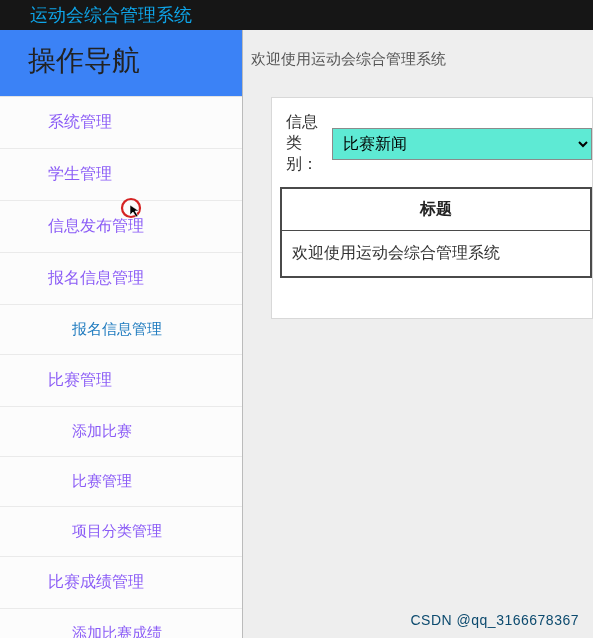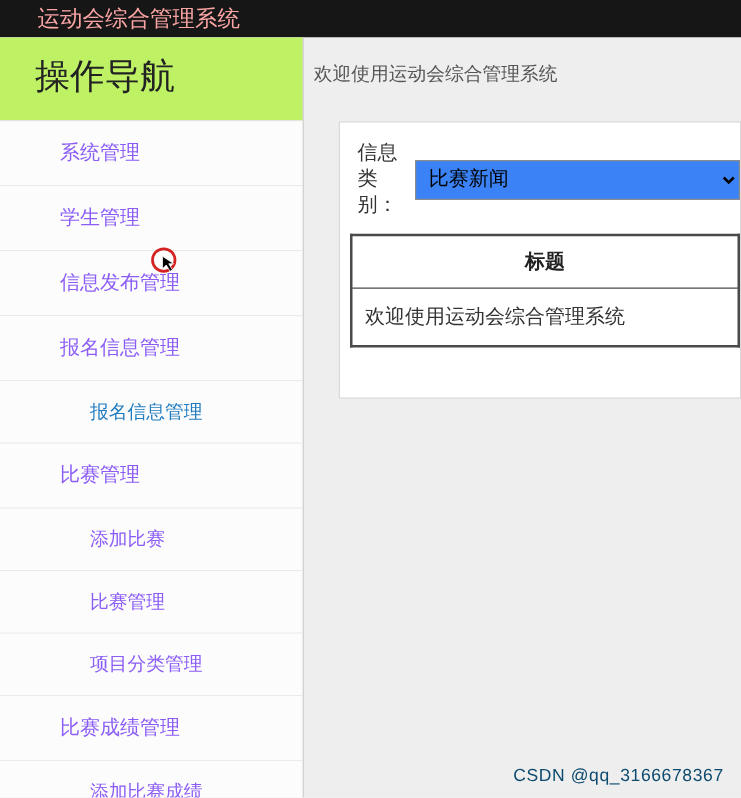--- a/index.html
+++ b/index.html
@@ -10,21 +10,21 @@
     body {
       font-family: "Microsoft YaHei", Arial, sans-serif;
       background: #f0f0f0;
       width: 593px;
       height: 638px;
       overflow: hidden;
       position: relative;
     }
     .header {
       background: #161616;
-      color: #fca5a5;
+      color: #0ea5e9;
       height: 30px;
       padding-left: 30px;
       display: flex;
       align-items: center;
       font-size: 18px;
       overflow: hidden;
     }
     .main-wrap {
       display: flex;
       height: calc(100% - 30px);
@@ -33,21 +33,21 @@
       width: 243px;
       background: #fcfcfc;
       border-right: 1px solid #bbb;
       height: 100%;
     }
     .sidebar-title {
       padding: 12px 0 16px 28px;
       font-size: 28px;
       color: #222;
       border-bottom: 1px solid #e3e3e3;
-      background: #bef264;
+      background: #3b82f6;
     }
     .nav-item {
       display: block;
       padding: 15px 0 15px 48px;
       font-size: 16px;
       color: #8b5cf6;
       border-bottom: 1px solid #eaeaea;
       cursor: pointer;
       background: #fcfcfc;
     }
@@ -88,21 +88,21 @@
       color: #333;
       margin-left: 32px;
     }
     .filter-select {
       margin-left: 6px;
       height: 32px;
       border: 1px solid #8b8b8b;
       font-size: 16px;
       padding: 2px 6px;
       min-width: 260px;
-      background: #3b82f6;
+      background: #5eead4;
     }
     .table {
       border-collapse: collapse;
       width: calc(100% - 8px);
       margin-left: 8px;
       border: 2px solid #4a4a4a;
     }
     .table th {
       border: 1px solid #4a4a4a;
       padding: 10px 6px;

